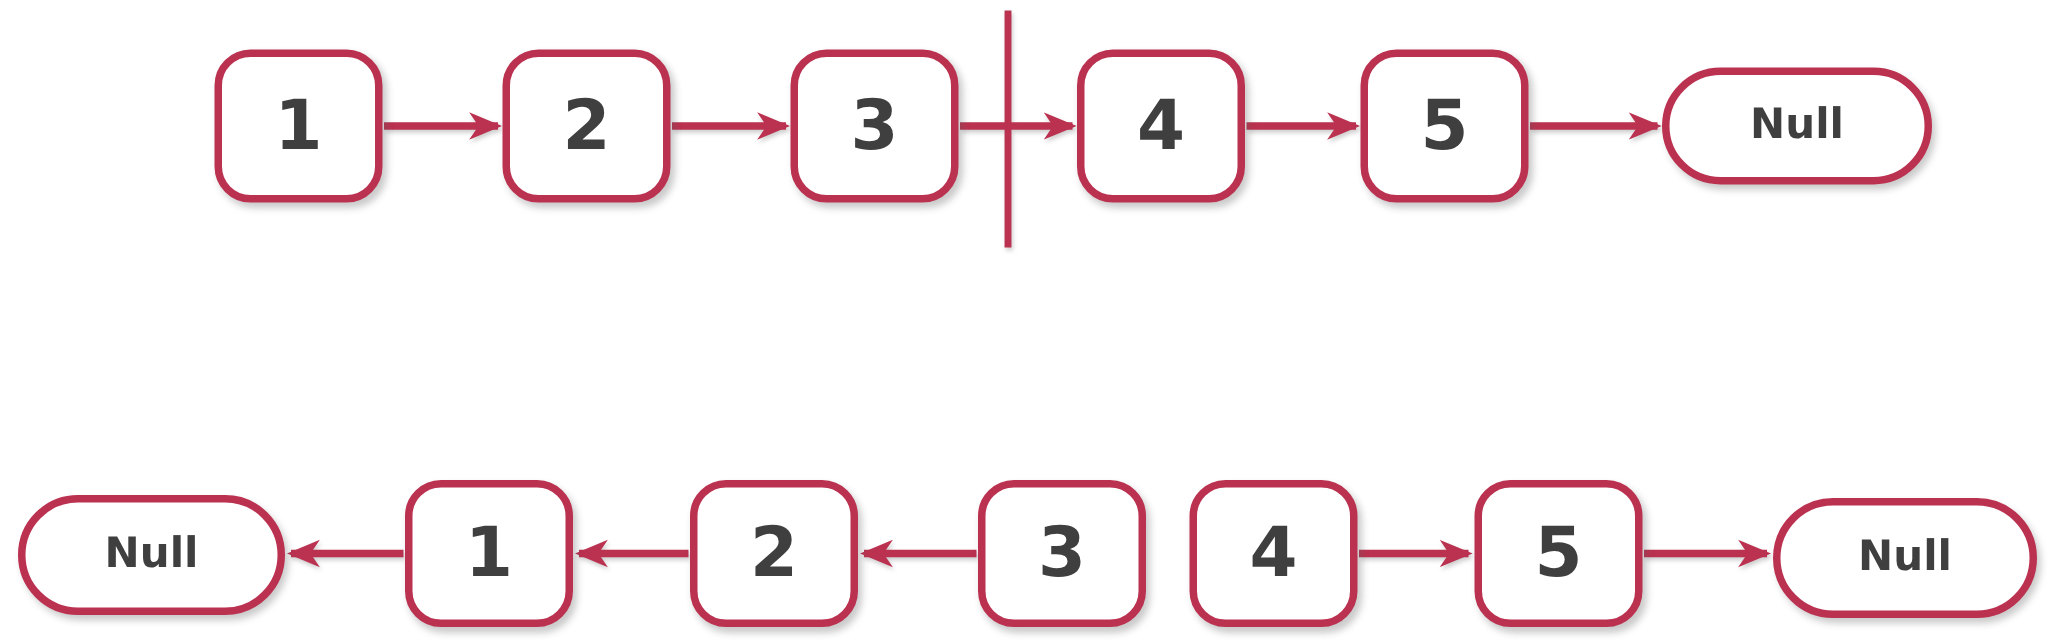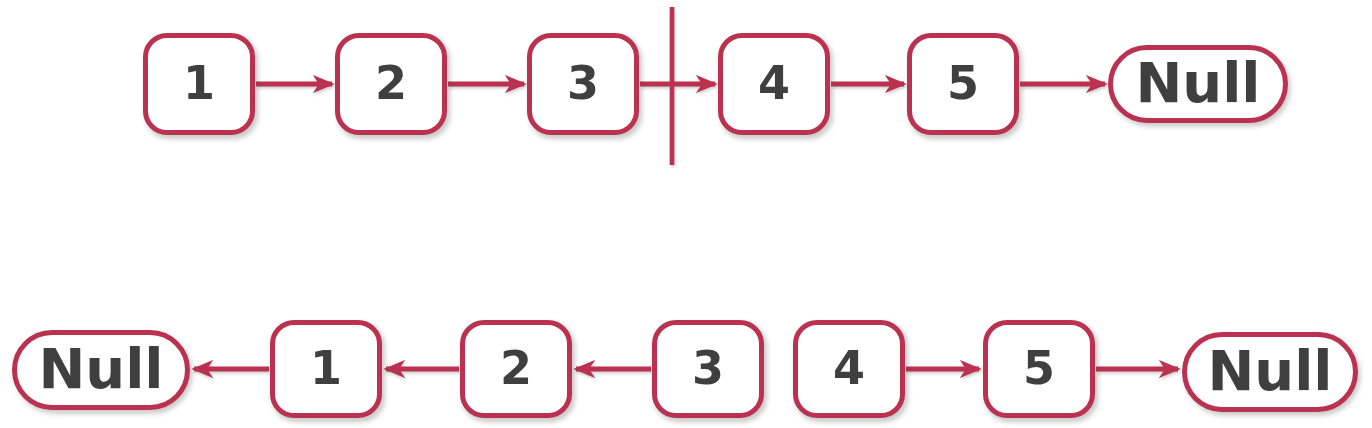--- a/index.html
+++ b/index.html
@@ -41,21 +41,21 @@
   }
   .node.square { border-radius: 24px; }
   .node.pill   { border-radius: 999px; }
   .node .label {
     color: var(--label-color);
     font-weight: bold;
     font-size: 46px;
     line-height: 1;
     transform: translateY(-1px);
   }
-  .node.pill .label { font-size: 56px; }
+  .node.pill .label { font-size: 28px; }
 </style>
 </head>
 <body>
 
 <div class="canvas">
 
   <svg class="arrow-layer" viewBox="0 0 1372 428" xmlns="http://www.w3.org/2000/svg">
     <defs>
       <marker id="arrowhead" viewBox="0 0 12 10" refX="10.5" refY="5" markerWidth="4.4" markerHeight="3.9" orient="auto-start-reverse">
         <path d="M0,0 L12,5 L0,10 L3.4,5 Z"></path>

